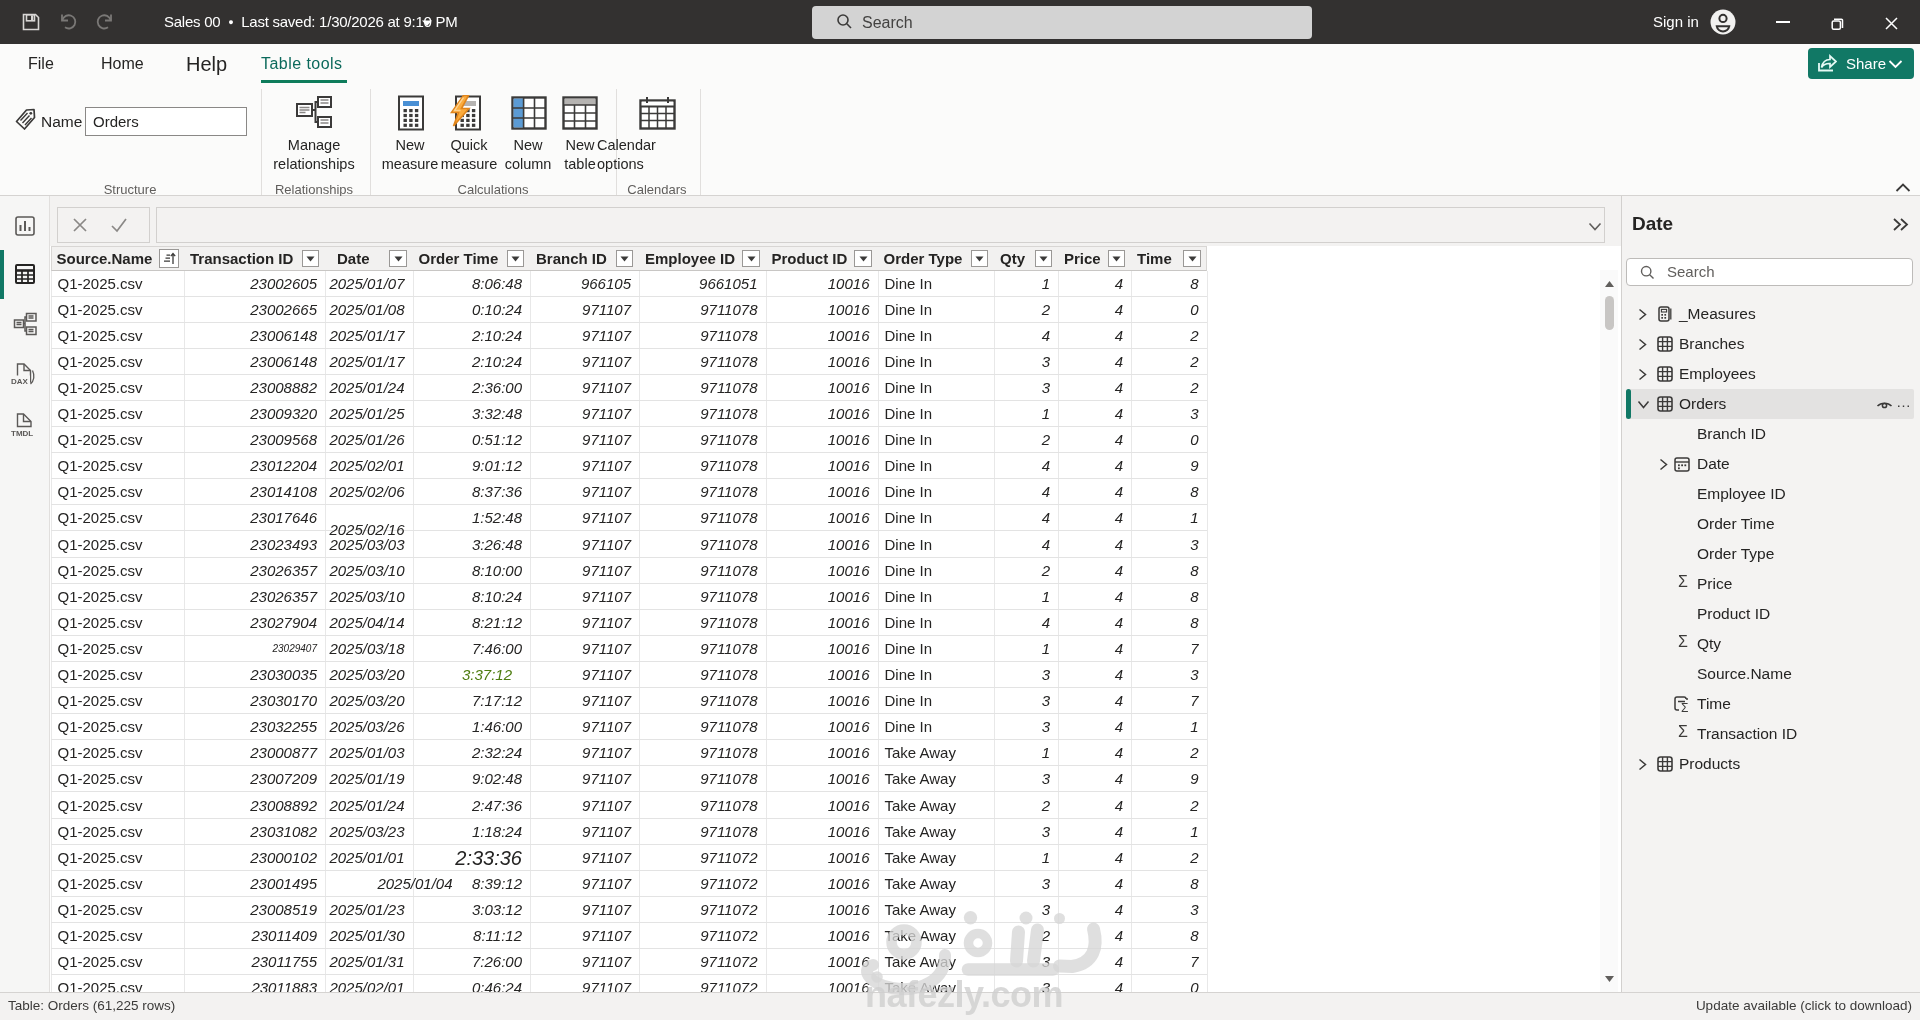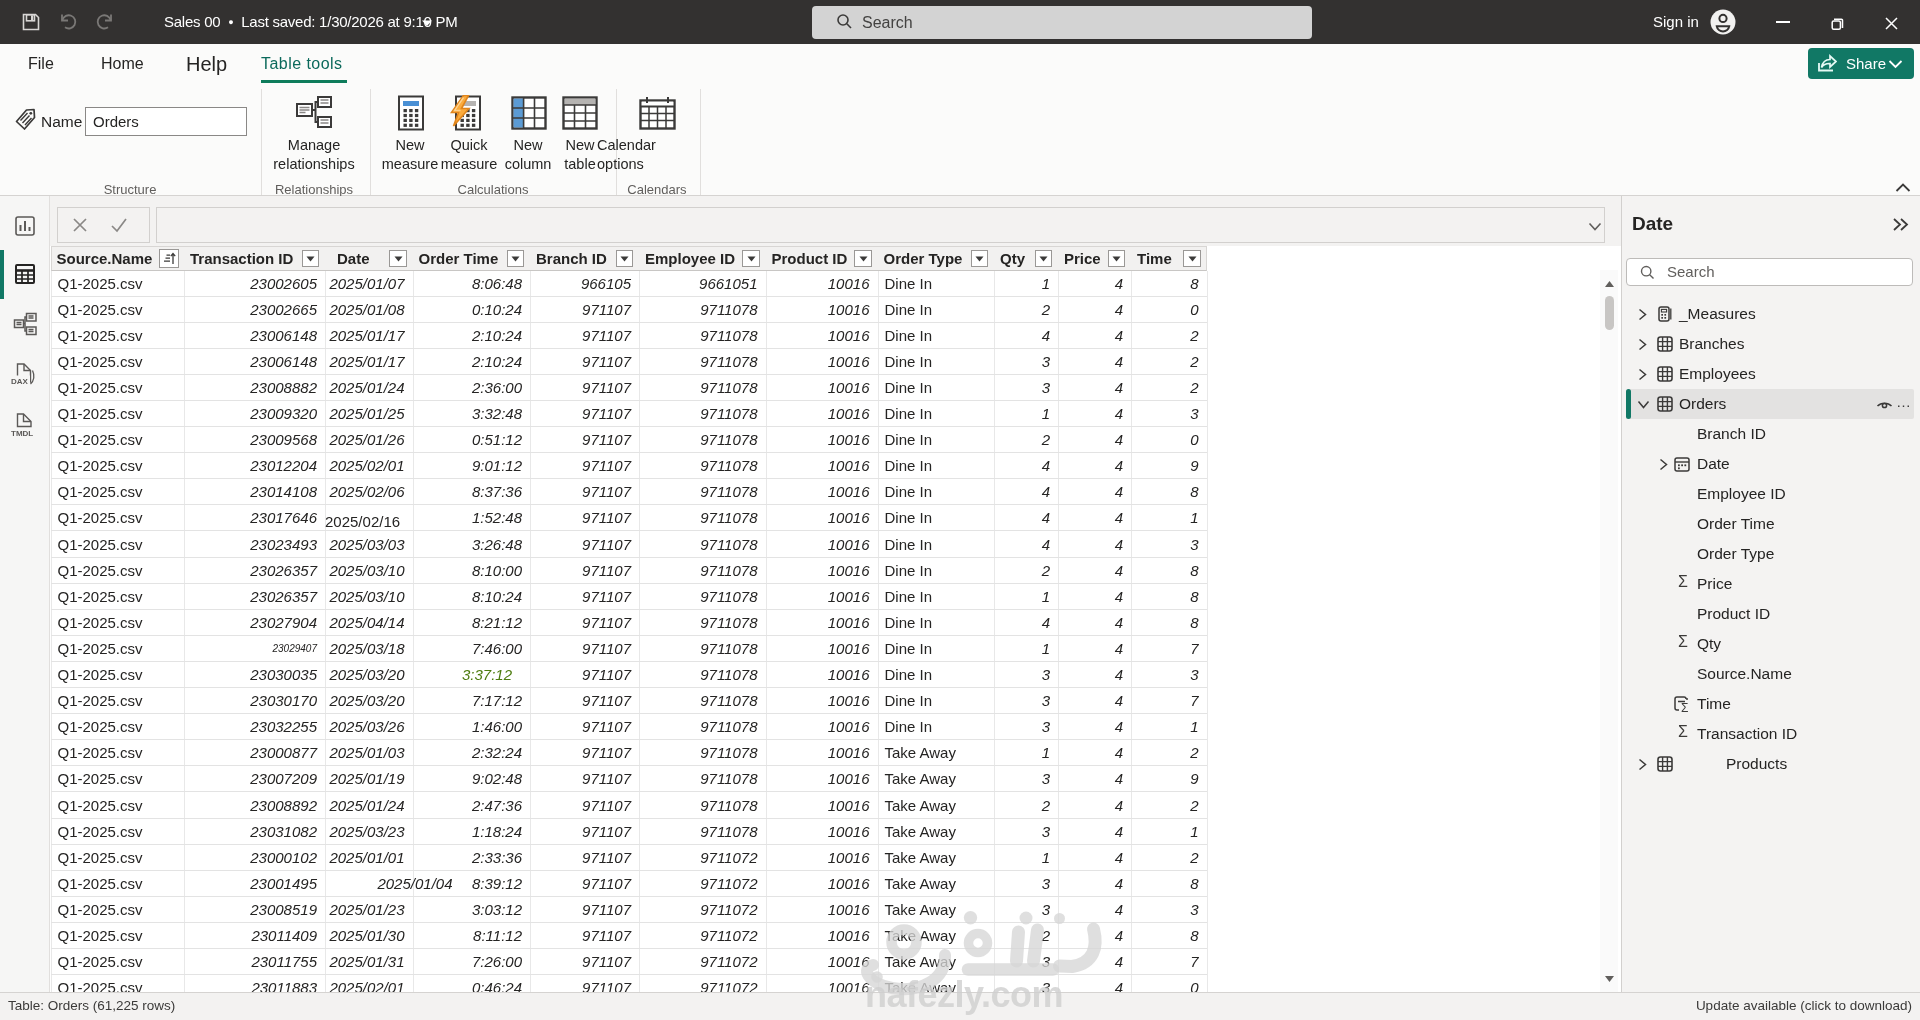--- a/index.html
+++ b/index.html
@@ -384,21 +384,21 @@
 <div class="abs" style="left:588.5px;width:118.5px;text-align:right;font-style:italic;top:0;height:26.1px;line-height:26.1px;font-size:15px;color:#252423;white-space:nowrap;">9711078</div>
 <div class="abs" style="left:715.0px;width:104.0px;text-align:right;font-style:italic;top:0;height:26.1px;line-height:26.1px;font-size:15px;color:#252423;white-space:nowrap;">10016</div>
 <div class="abs" style="left:834.0px;width:109.5px;text-align:left;top:0;height:26.1px;line-height:26.1px;font-size:15px;color:#252423;white-space:nowrap;">Dine In</div>
 <div class="abs" style="left:943.5px;width:56.0px;text-align:right;font-style:italic;top:0;height:26.1px;line-height:26.1px;font-size:15px;color:#252423;white-space:nowrap;">4</div>
 <div class="abs" style="left:1007.5px;width:65.0px;text-align:right;font-style:italic;top:0;height:26.1px;line-height:26.1px;font-size:15px;color:#252423;white-space:nowrap;">4</div>
 <div class="abs" style="left:1080.5px;width:67.6px;text-align:right;font-style:italic;top:0;height:26.1px;line-height:26.1px;font-size:15px;color:#252423;white-space:nowrap;">8</div>
 </div>
 <div class="abs" style="left:0;top:259.9px;width:1156.1px;height:26.1px;border-bottom:1px solid #e3e3e3;">
 <div class="abs" style="left:7.0px;width:126.5px;text-align:left;top:0;height:26.1px;line-height:26.1px;font-size:15px;color:#252423;white-space:nowrap;">Q1-2025.csv</div>
 <div class="abs" style="left:133.5px;width:133.0px;text-align:right;font-style:italic;top:0;height:26.1px;line-height:26.1px;font-size:15px;color:#252423;white-space:nowrap;">23017646</div>
-<div class="abs" style="left:274.5px;width:79.5px;top:4px;height:26.1px;line-height:26.1px;font-size:15px;color:#252423;white-space:nowrap;">2025/02/16</div>
+<div class="abs" style="left:274.5px;width:79.5px;text-align:right;font-style:italic;top:12px;height:26.1px;line-height:26.1px;font-size:15px;color:#252423;white-space:nowrap;">2025/02/16</div>
 <div class="abs" style="left:362.0px;width:109.5px;text-align:right;font-style:italic;top:0;height:26.1px;line-height:26.1px;font-size:15px;color:#252423;white-space:nowrap;">1:52:48</div>
 <div class="abs" style="left:479.5px;width:101.0px;text-align:right;font-style:italic;top:0;height:26.1px;line-height:26.1px;font-size:15px;color:#252423;white-space:nowrap;">971107</div>
 <div class="abs" style="left:588.5px;width:118.5px;text-align:right;font-style:italic;top:0;height:26.1px;line-height:26.1px;font-size:15px;color:#252423;white-space:nowrap;">9711078</div>
 <div class="abs" style="left:715.0px;width:104.0px;text-align:right;font-style:italic;top:0;height:26.1px;line-height:26.1px;font-size:15px;color:#252423;white-space:nowrap;">10016</div>
 <div class="abs" style="left:834.0px;width:109.5px;text-align:left;top:0;height:26.1px;line-height:26.1px;font-size:15px;color:#252423;white-space:nowrap;">Dine In</div>
 <div class="abs" style="left:943.5px;width:56.0px;text-align:right;font-style:italic;top:0;height:26.1px;line-height:26.1px;font-size:15px;color:#252423;white-space:nowrap;">4</div>
 <div class="abs" style="left:1007.5px;width:65.0px;text-align:right;font-style:italic;top:0;height:26.1px;line-height:26.1px;font-size:15px;color:#252423;white-space:nowrap;">4</div>
 <div class="abs" style="left:1080.5px;width:67.6px;text-align:right;font-style:italic;top:0;height:26.1px;line-height:26.1px;font-size:15px;color:#252423;white-space:nowrap;">1</div>
 </div>
 <div class="abs" style="left:0;top:286.0px;width:1156.1px;height:26.1px;border-bottom:1px solid #e3e3e3;">
@@ -554,21 +554,21 @@
 <div class="abs" style="left:715.0px;width:104.0px;text-align:right;font-style:italic;top:0;height:26.1px;line-height:26.1px;font-size:15px;color:#252423;white-space:nowrap;">10016</div>
 <div class="abs" style="left:834.0px;width:109.5px;text-align:left;top:0;height:26.1px;line-height:26.1px;font-size:15px;color:#252423;white-space:nowrap;">Take Away</div>
 <div class="abs" style="left:943.5px;width:56.0px;text-align:right;font-style:italic;top:0;height:26.1px;line-height:26.1px;font-size:15px;color:#252423;white-space:nowrap;">3</div>
 <div class="abs" style="left:1007.5px;width:65.0px;text-align:right;font-style:italic;top:0;height:26.1px;line-height:26.1px;font-size:15px;color:#252423;white-space:nowrap;">4</div>
 <div class="abs" style="left:1080.5px;width:67.6px;text-align:right;font-style:italic;top:0;height:26.1px;line-height:26.1px;font-size:15px;color:#252423;white-space:nowrap;">1</div>
 </div>
 <div class="abs" style="left:0;top:599.2px;width:1156.1px;height:26.1px;border-bottom:1px solid #e3e3e3;">
 <div class="abs" style="left:7.0px;width:126.5px;text-align:left;top:0;height:26.1px;line-height:26.1px;font-size:15px;color:#252423;white-space:nowrap;">Q1-2025.csv</div>
 <div class="abs" style="left:133.5px;width:133.0px;text-align:right;font-style:italic;top:0;height:26.1px;line-height:26.1px;font-size:15px;color:#252423;white-space:nowrap;">23000102</div>
 <div class="abs" style="left:274.5px;width:79.5px;text-align:right;font-style:italic;top:0;height:26.1px;line-height:26.1px;font-size:15px;color:#252423;white-space:nowrap;">2025/01/01</div>
-<div class="abs" style="left:362.0px;width:109.5px;text-align:right;font-style:italic;top:0;height:26.1px;line-height:26.1px;font-size:15px;color:#252423;white-space:nowrap;">2:33:36</div>
+<div class="abs" style="left:362.0px;width:109.5px;text-align:right;font-style:italic;top:0;height:26.1px;line-height:26.1px;font-size:20px;color:#252423;white-space:nowrap;">2:33:36</div>
 <div class="abs" style="left:479.5px;width:101.0px;text-align:right;font-style:italic;top:0;height:26.1px;line-height:26.1px;font-size:15px;color:#252423;white-space:nowrap;">971107</div>
 <div class="abs" style="left:588.5px;width:118.5px;text-align:right;font-style:italic;top:0;height:26.1px;line-height:26.1px;font-size:15px;color:#252423;white-space:nowrap;">9711072</div>
 <div class="abs" style="left:715.0px;width:104.0px;text-align:right;font-style:italic;top:0;height:26.1px;line-height:26.1px;font-size:15px;color:#252423;white-space:nowrap;">10016</div>
 <div class="abs" style="left:834.0px;width:109.5px;text-align:left;top:0;height:26.1px;line-height:26.1px;font-size:15px;color:#252423;white-space:nowrap;">Take Away</div>
 <div class="abs" style="left:943.5px;width:56.0px;text-align:right;font-style:italic;top:0;height:26.1px;line-height:26.1px;font-size:15px;color:#252423;white-space:nowrap;">1</div>
 <div class="abs" style="left:1007.5px;width:65.0px;text-align:right;font-style:italic;top:0;height:26.1px;line-height:26.1px;font-size:15px;color:#252423;white-space:nowrap;">4</div>
 <div class="abs" style="left:1080.5px;width:67.6px;text-align:right;font-style:italic;top:0;height:26.1px;line-height:26.1px;font-size:15px;color:#252423;white-space:nowrap;">2</div>
 </div>
 <div class="abs" style="left:0;top:625.3px;width:1156.1px;height:26.1px;border-bottom:1px solid #e3e3e3;">
 <div class="abs" style="left:7.0px;width:126.5px;text-align:left;top:0;height:26.1px;line-height:26.1px;font-size:15px;color:#252423;white-space:nowrap;">Q1-2025.csv</div>
@@ -736,21 +736,21 @@
 <div class="abs" style="left:1697px;top:688.5px;height:30.0px;line-height:30.0px;font-size:15.5px;color:#252423;">Time</div>
 <div class="abs" style="left:1675px;top:722.5px;width:16px;height:20px;font-size:16px;color:#3b3a39;text-align:center;">Σ</div>
 <div class="abs" style="left:1697px;top:718.5px;height:30.0px;line-height:30.0px;font-size:15.5px;color:#252423;">Transaction ID</div>
 <svg class="abs" style="left:1638px;top:757.5px;" width="9" height="13" viewBox="0 0 9 13">
       <path d="M1.5 1.5 L7.5 6.5 L1.5 11.5" fill="none" stroke="#3b3a39" stroke-width="1.5"></path>
     </svg>
 <svg class="abs" style="left:1657px;top:755.5px;" width="16" height="16" viewBox="0 0 16 16">
       <rect x="1" y="1" width="14" height="14" rx="2.5" fill="none" stroke="#3b3a39" stroke-width="1.6"></rect>
       <path d="M1 5.6 H15 M1 10.4 H15 M5.6 1 V15 M10.4 1 V15" stroke="#3b3a39" stroke-width="1.4"></path>
     </svg>
-<div class="abs" style="left:1679px;top:748.5px;height:30.0px;line-height:30.0px;font-size:15.5px;color:#252423;margin-left:47px;">Products</div>
+<div class="abs" style="left:1679px;top:748.5px;height:30.0px;line-height:30.0px;font-size:15.5px;color:#252423;">Products</div>
 
 <div class="abs" style="left:0;top:992px;width:1920px;height:28px;background:#f3f2f1;border-top:1px solid #d5d3d1;"></div>
 <div class="abs" style="left:8px;top:992px;height:28px;line-height:28px;font-size:13.5px;color:#3b3a39;">Table: Orders (61,225 rows)</div>
 <div class="abs" style="right:8px;top:992px;height:28px;line-height:28px;font-size:13.5px;color:#3b3a39;position:absolute;">Update available (click to download)</div>
 
 <svg class="abs" style="left:840px;top:895px;" width="280" height="125" viewBox="0 0 280 125">
  <g stroke="rgba(214,214,214,0.78)" fill="none" stroke-linecap="round">
 
   <circle cx="130.5" cy="22.8" r="6.7" fill="rgba(214,214,214,0.78)" stroke="none"></circle>
   <circle cx="186" cy="23" r="6.5" fill="rgba(214,214,214,0.78)" stroke="none"></circle>

